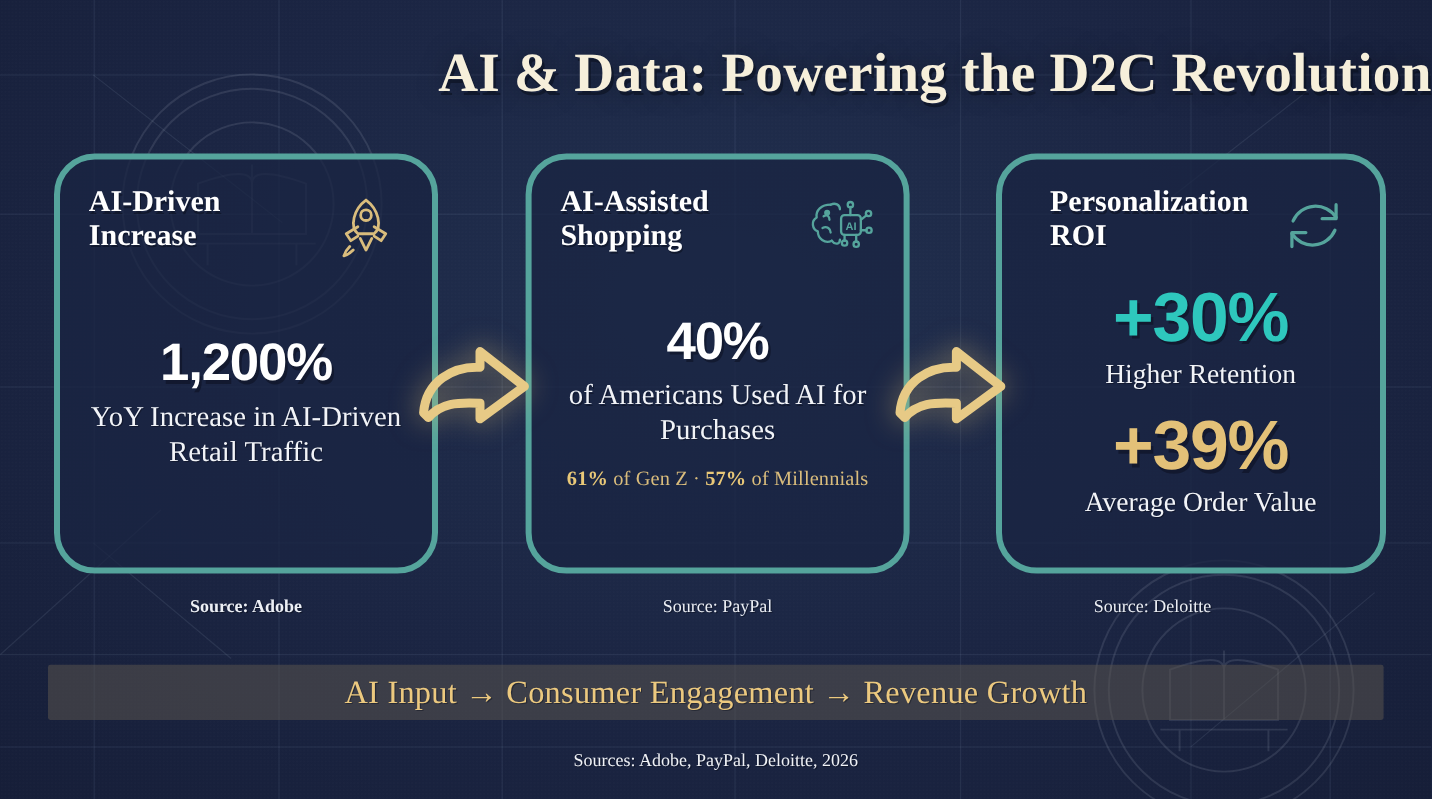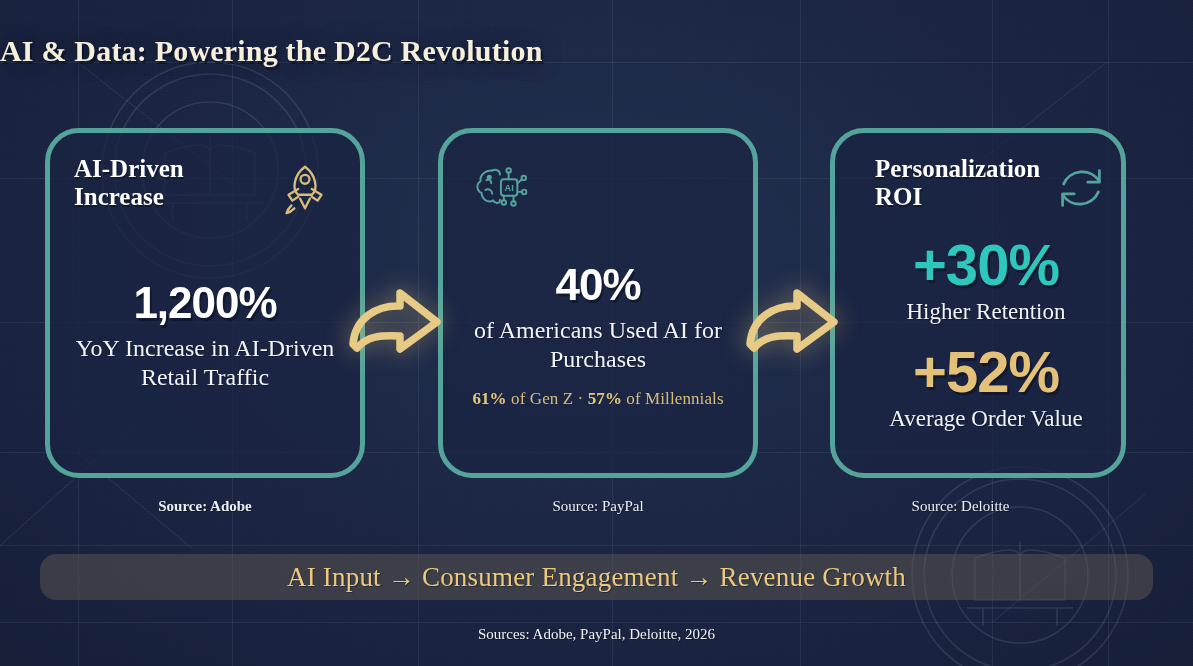--- a/index.html
+++ b/index.html
@@ -30,45 +30,45 @@
     background-size:3px 3px;
   }
 
   
   .seal{position:absolute;pointer-events:none;opacity:.11;}
   .seal svg{display:block;}
 
   
   .title{
     position:absolute;left:0;right:0;top:34px;
-    text-align:left;
+    text-align:right;
     font-family:"Liberation Serif", serif;
     font-weight:bold;
-    font-size:30px;
+    font-size:46px;
     letter-spacing:.2px;
     color:#f6efdb;
     text-shadow:2px 3px 0 rgba(10,14,28,.55), 0 0 22px rgba(0,0,0,.35);
   }
 
   
   .cards{position:absolute;left:0;top:128px;width:1193px;height:360px;}
   .card{
     position:absolute;
     top:0;
     height:350px;
     border:5px solid #55a49c;
     border-radius:34px;
     background:rgba(26,37,66,0.74);
     box-sizing:border-box;
     padding:22px 24px 18px 24px;
     display:flex;flex-direction:column;
   }
   .card.c1{left:45px;width:320px;}
   .card.c2{left:438px;width:320px;}
-  .card.c3{left:830px;width:296px;padding-left:40px;}
+  .card.c3{left:830px;width:325px;padding-left:40px;}
 
   .card-head{
     display:flex;align-items:flex-start;justify-content:space-between;
     gap:10px;min-height:68px;
   }
   .card-title{
     font-family:"Liberation Serif", serif;
     font-weight:bold;font-size:25px;line-height:1.12;
     color:#ffffff;
     text-shadow:1px 2px 0 rgba(8,12,24,.5);
@@ -128,21 +128,21 @@
   
   .arrow{position:absolute;top:282px;filter:drop-shadow(0 0 12px rgba(233,200,120,.55));}
   .arrow.a1{left:345px;}
   .arrow.a2{left:742px;}
   .arrow svg{display:block;}
 
   
   .flowbar{
     position:absolute;left:40px;top:554px;width:1113px;height:46px;
     background:rgba(92,86,78,0.52);
-    border-radius:16px;
+    border-radius:2px;
     display:flex;align-items:center;justify-content:center;
   }
   .flowtext{
     font-family:"Liberation Serif", serif;
     font-size:27px;
     color:#ecc97f;
     letter-spacing:.2px;
     text-shadow:1px 1px 0 rgba(8,12,24,.4);
   }
 
@@ -228,20 +228,21 @@
         </div>
       </div>
       <div class="card-body">
         <div class="bignum">1,200%</div>
         <div class="caption">YoY Increase in AI-Driven Retail Traffic</div>
       </div>
     </div>
 
     <div class="card c2">
       <div class="card-head">
+        <div class="card-title">AI-Assisted Shopping</div>
         <div class="card-icon">
           <svg width="62" height="62" viewBox="0 0 64 64" fill="none" stroke="#55a49c" stroke-width="2" stroke-linecap="round" stroke-linejoin="round">
             <path d="M26 14 C18 14 13 19 14 25 C9 28 10 35 15 37 C15 43 21 48 27 45"></path>
             <path d="M26 14 C30 12 34 14 34 18"></path>
             <path d="M27 45 C30 49 34 48 34 44"></path>
             <path d="M20 24 C23 22 25 24 25 27"></path>
             <path d="M19 34 C23 32 26 35 26 38"></path>
             <circle cx="23" cy="21" r="1.6" fill="#55a49c"></circle>
             <rect x="35" y="23" width="17" height="17" rx="3"></rect>
             <text x="43.5" y="35.5" font-family="Liberation Sans, sans-serif" font-size="9.5" font-weight="bold" fill="#55a49c" stroke="none" text-anchor="middle">AI</text>
@@ -278,21 +279,21 @@
             <path d="M13 50 L13 38 L25 38"></path>
           </svg>
         </div>
       </div>
       <div class="card-body">
         <div class="roi-block">
           <div class="bignum teal">+30%</div>
           <div class="caption tight">Higher Retention</div>
         </div>
         <div class="roi-block">
-          <div class="bignum gold">+52%</div>
+          <div class="bignum gold">+39%</div>
           <div class="caption tight">Average Order Value</div>
         </div>
       </div>
     </div>
   </div>
 
   <div class="src s1">Source: Adobe</div>
   <div class="src s2">Source: PayPal</div>
   <div class="src s3">Source: Deloitte</div>
 

